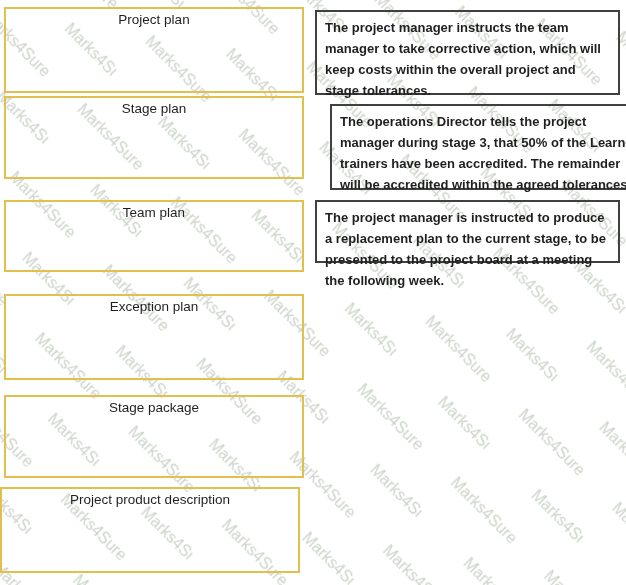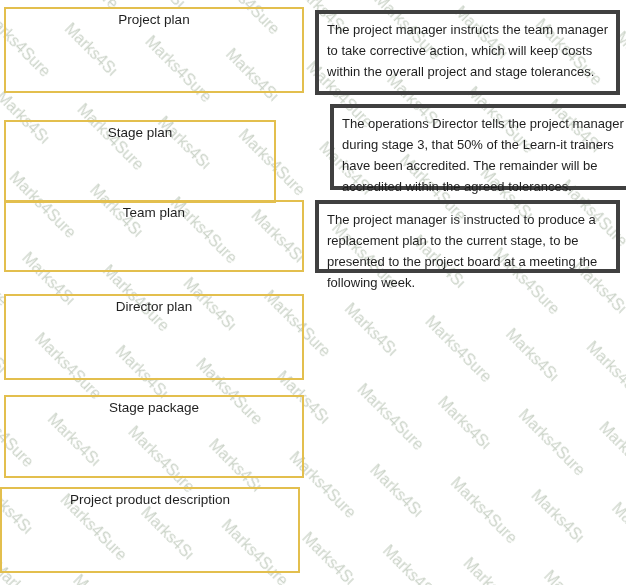--- a/index.html
+++ b/index.html
@@ -29,21 +29,22 @@
   }
   .box {
     position: absolute;
     background: transparent;
     z-index: 1;
   }
   .box.yellow {
     border: 2px solid #e3bf4e;
   }
   .box.blue {
-    border: 4px solid #404040;
+    border: 2px solid #404040;
+    font-weight: bold;
   }
   .plan-label {
     display: block;
     text-align: center;
     padding-top: 3px;
     font-size: 13.5px;
     color: #1f1f1f;
   }
   .desc-text {
     padding: 5px 7px 4px 8px;
@@ -64,45 +65,45 @@
         <text x="66" y="72">Marks4Sure</text>
       </pattern>
     </defs>
     <rect x="0" y="0" width="626" height="585" fill="url(#wm)"></rect>
   </svg>
 
   <div class="box yellow" style="left:4px; top:7px; width:300px; height:86px">
     <span class="plan-label">Project plan</span>
   </div>
 
-  <div class="box yellow" style="left:4px; top:120px; width:272px; height:83px">
+  <div class="box yellow" style="left:4px; top:96px; width:300px; height:83px">
     <span class="plan-label">Stage plan</span>
   </div>
 
   <div class="box yellow" style="left:4px; top:200px; width:300px; height:72px">
     <span class="plan-label">Team plan</span>
   </div>
 
   <div class="box yellow" style="left:4px; top:294px; width:300px; height:86px">
-    <span class="plan-label">Director plan</span>
+    <span class="plan-label">Exception plan</span>
   </div>
 
   <div class="box yellow" style="left:4px; top:395px; width:300px; height:83px">
     <span class="plan-label">Stage package</span>
   </div>
 
   <div class="box yellow" style="left:0; top:487px; width:300px; height:86px">
     <span class="plan-label">Project product description</span>
   </div>
 
   <div class="box blue" style="left:315px; top:10px; width:305px; height:85px">
     <div class="desc-text">The project manager instructs the team manager to take corrective action, which will keep costs within the overall project and stage tolerances.</div>
   </div>
 
   <div class="box blue" style="left:330px; top:104px; width:317px; height:86px">
     <div class="desc-text">The operations Director tells the project manager during stage 3, that 50% of the Learn-it trainers have been accredited. The remainder will be accredited within the agreed tolerances.</div>
   </div>
 
-  <div class="box blue" style="left:315px; top:200px; width:305px; height:73px">
+  <div class="box blue" style="left:315px; top:200px; width:305px; height:63px">
     <div class="desc-text">The project manager is instructed to produce a replacement plan to the current stage, to be presented to the project board at a meeting the following week.</div>
   </div>
 
 </div>
 
 </body></html>

